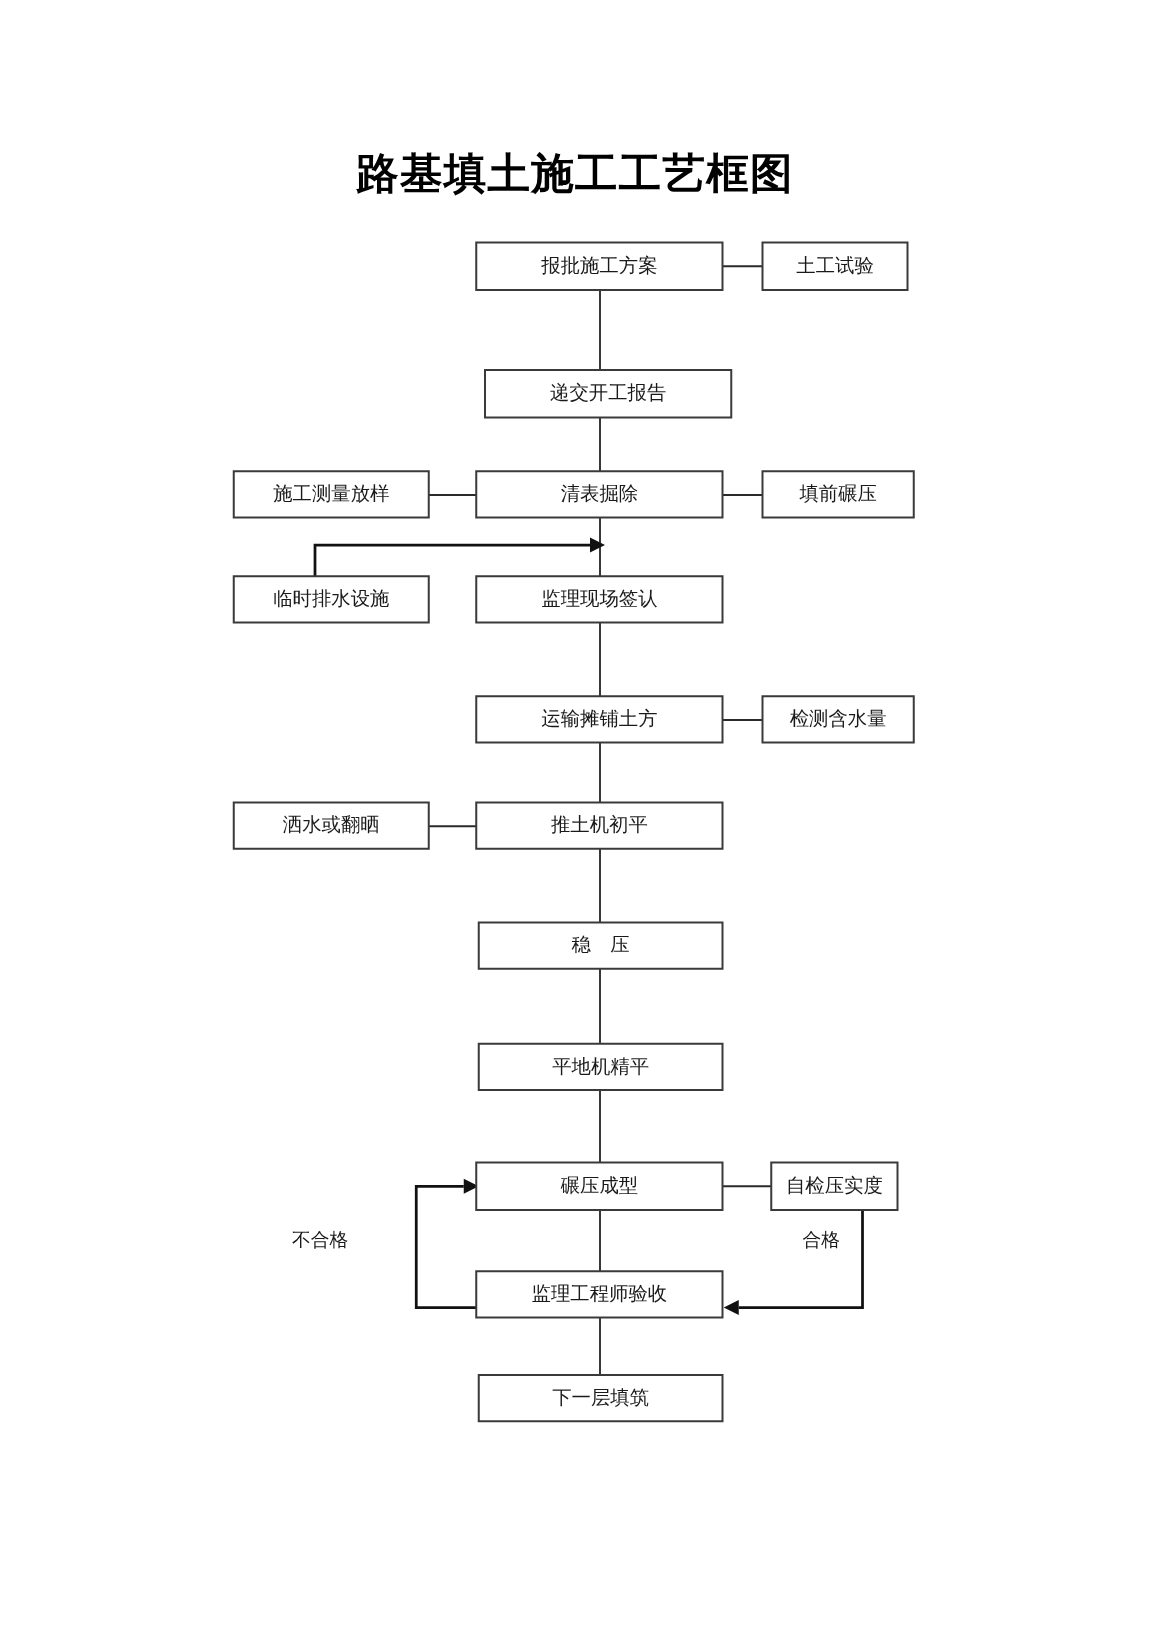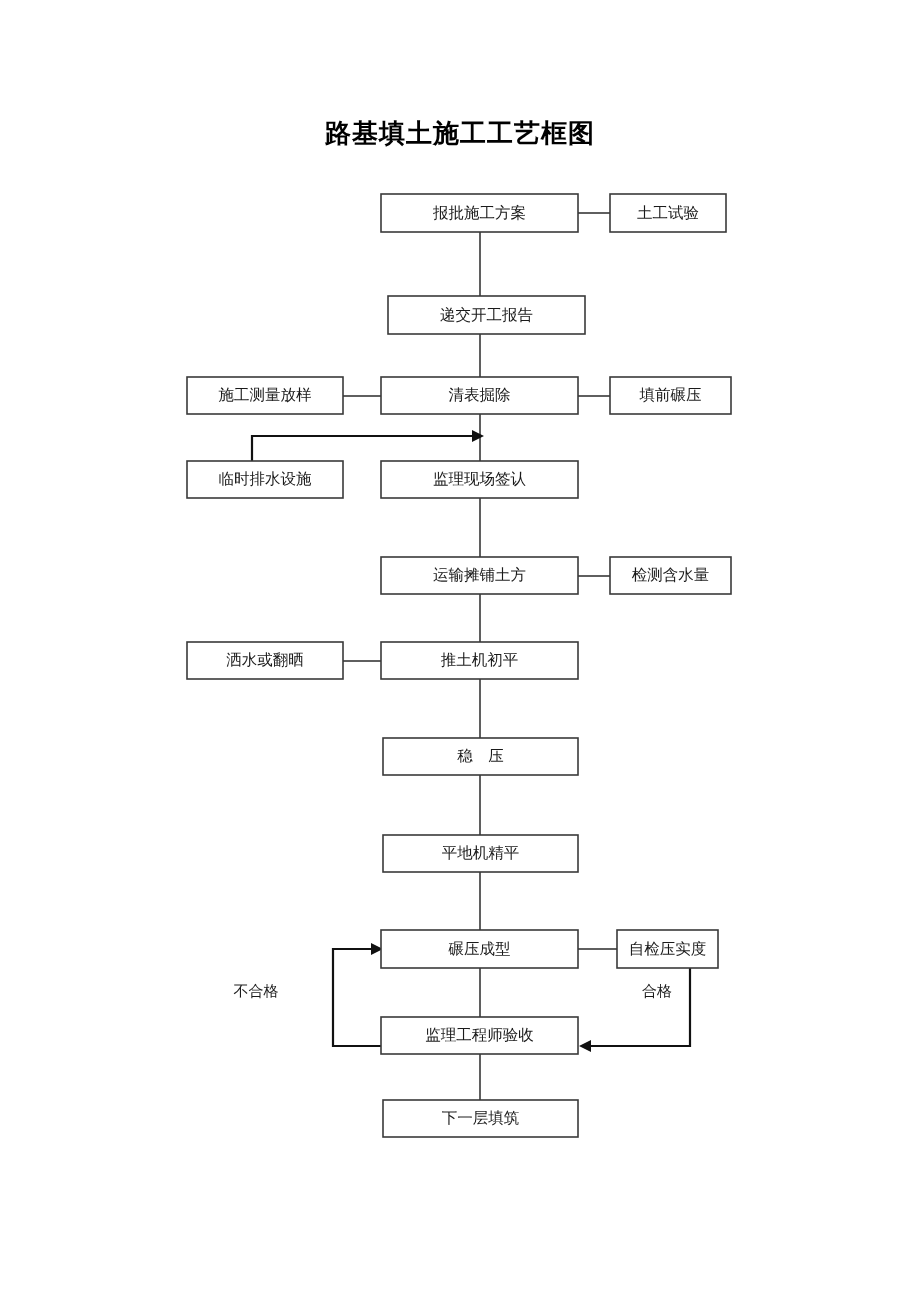--- a/index.html
+++ b/index.html
@@ -21,21 +21,21 @@
     background: #ffffff;
   }
   #chart-title {
     position: absolute;
     left: 0;
     top: 116px;
     width: 920px;
     text-align: center;
     font-family: "Liberation Sans", "DejaVu Sans", sans-serif;
     font-weight: bold;
-    font-size: 26px;
+    font-size: 34px;
     letter-spacing: 1px;
     color: #000000;
     white-space: pre;
   }
   svg#flow {
     position: absolute;
     left: 0;
     top: 0;
     width: 920px;
     height: 1302px;

